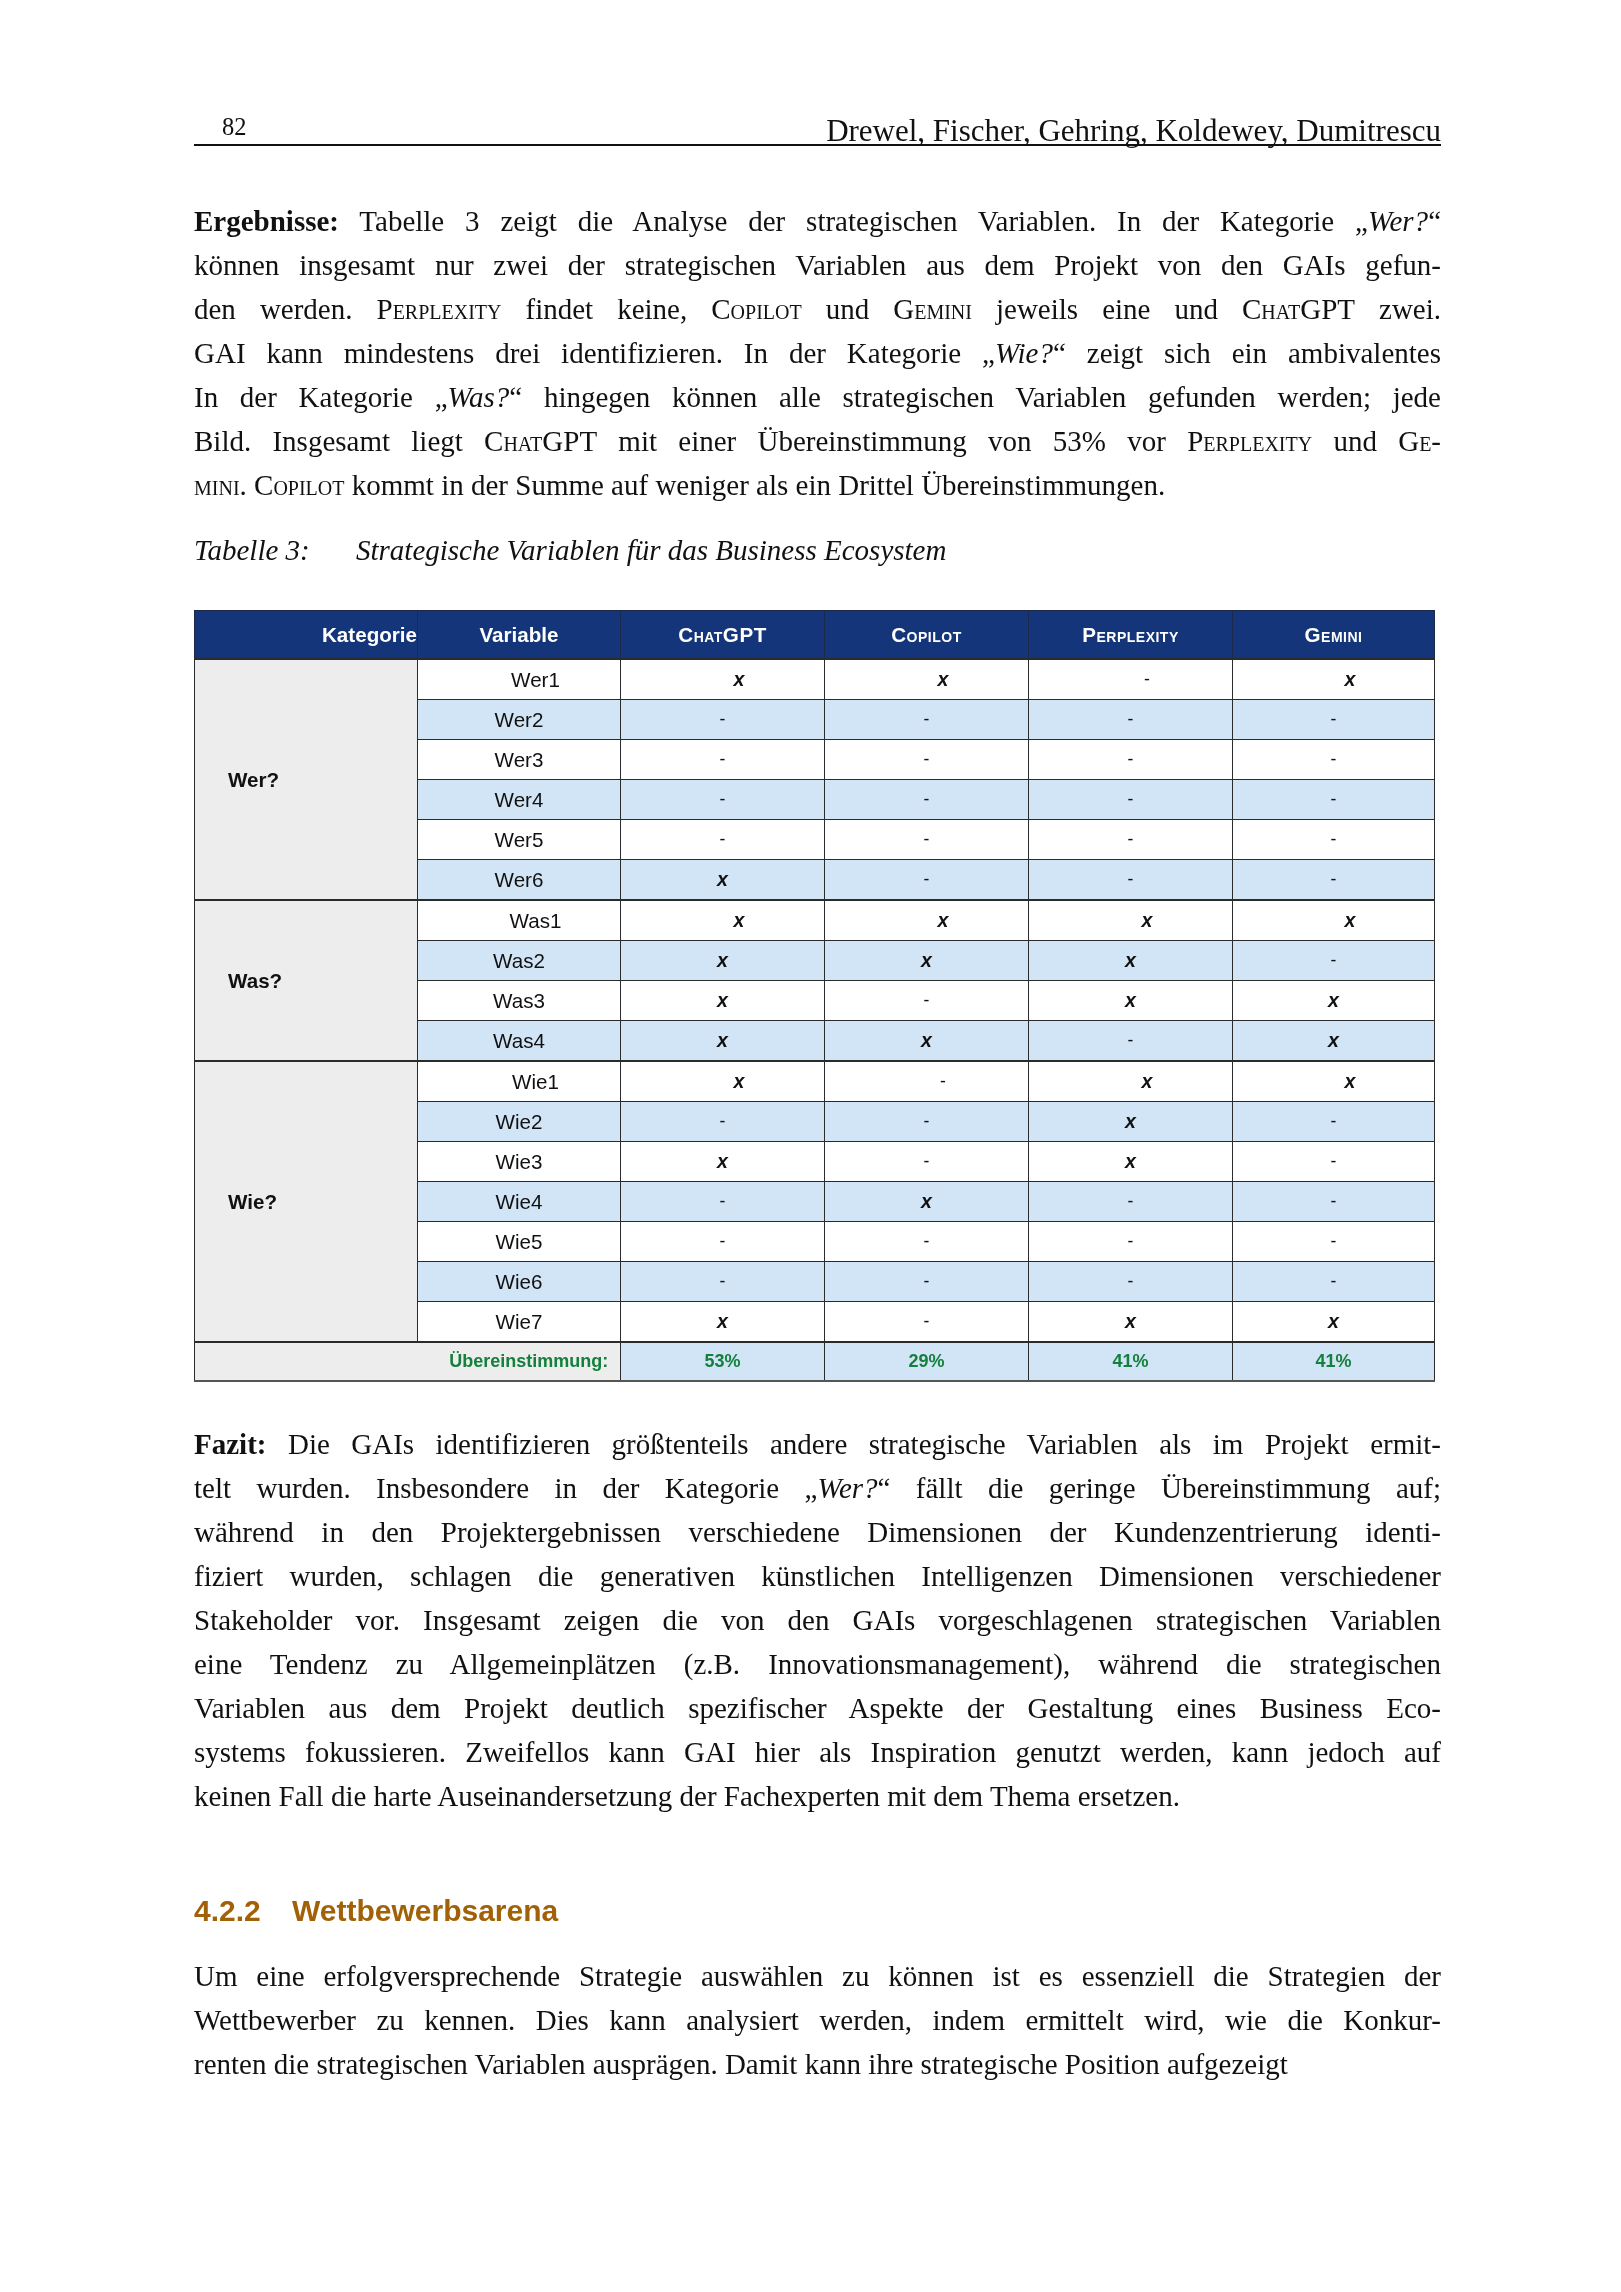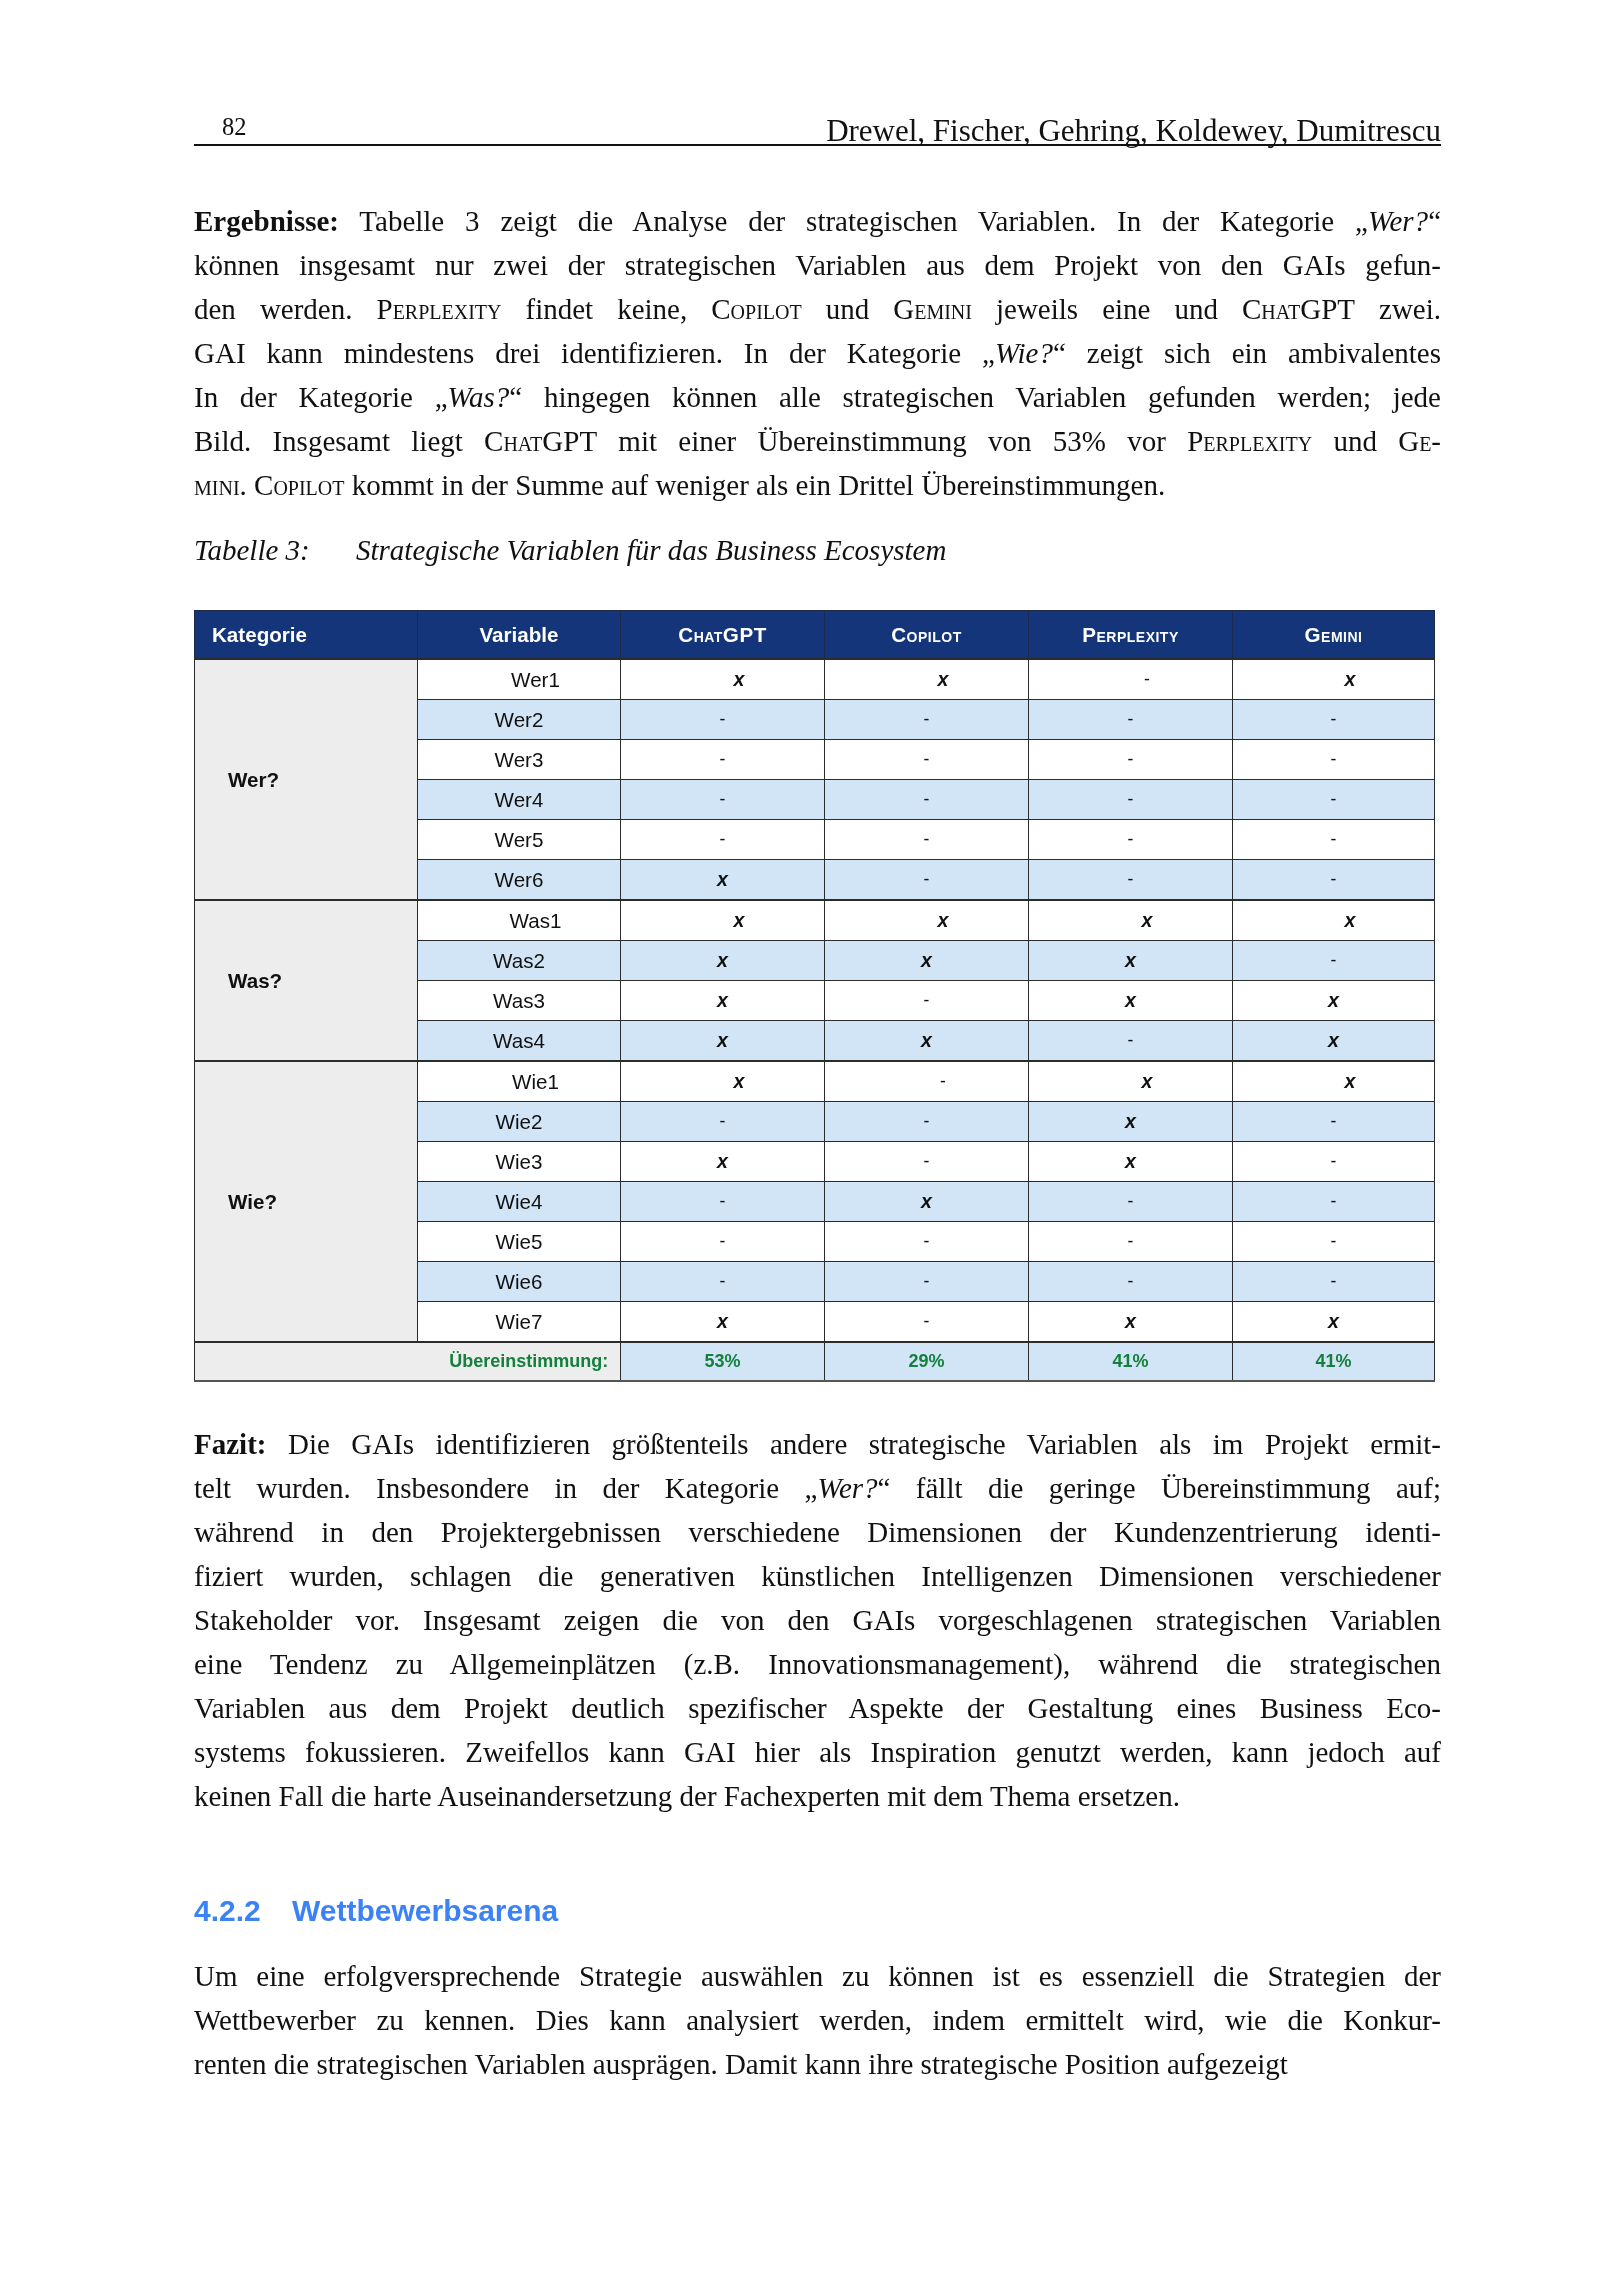--- a/index.html
+++ b/index.html
@@ -18,34 +18,34 @@
   .it { font-style: italic; }
   .bold { font-weight: bold; }
 
   .caption { position: absolute; left: 194px; top: 496px; font-size: 29px; font-style: italic; white-space: nowrap; margin-top: 38px; }
   .caption .cap-label { display: inline-block; width: 162px; }
 
   
   .tbl { position: absolute; left: 194px; top: 610px; width: 1240px; border-collapse: collapse; table-layout: fixed; font-family: "Liberation Sans", "DejaVu Sans", sans-serif; }
   .tbl th, .tbl td { border: 1.5px solid #2b2b2b; padding: 0; text-align: center; }
   .tbl thead th { background: #15357a; color: #ffffff; font-weight: bold; font-size: 20.6px; height: 47px; border-color: #1b2a4a; }
-  .tbl thead th.left { text-align: left; padding-left: 17px; }
+  .tbl thead th.left { text-align: right; padding-left: 9px; }
   .tbl thead th .hsc { font-variant: small-caps; letter-spacing: 0.5px; }
   .tbl td { height: 39px; font-size: 20.6px; color: #111; }
   .tbl td.cat { background: #ededed; text-align: left; padding-left: 11.8px; font-weight: bold; font-size: 20.6px; }
   .tbl tr.alt td.cell { background: #d1e5f6; }
   .tbl tr.white td.cell { background: #ffffff; }
   .tbl td.mark-x { font-style: italic; font-weight: bold; font-size: 19.6px; }
   .tbl td.mark-dash { font-size: 17.6px; }
   .tbl tr.group-start td { border-top: 2.9px solid #2b2b2b; padding-left: 33px; }
   .tbl tr.summary td { background: #ededed; font-weight: bold; color: #15803d; font-size: 18px; height: 37px; border-top: 2.9px solid #2b2b2b; border-bottom: 2.9px solid #555; }
   .tbl tr.summary td.sum-label { text-align: right; padding-right: 11.8px; }
   .tbl tr.summary td.sum-val { background: #d1e5f6; }
 
-  .heading { position: absolute; left: 194px; top: 1894px; font-family: "Liberation Sans", "DejaVu Sans", sans-serif; font-weight: bold; font-size: 30px; color: #3b82f6; white-space: nowrap; }
+  .heading { position: absolute; left: 194px; top: 1894px; font-family: "Liberation Sans", "DejaVu Sans", sans-serif; font-weight: bold; font-size: 30px; color: #a16207; white-space: nowrap; }
   .heading .num { display: inline-block; width: 98px; }
 </style>
 </head>
 <body>
 
 <div class="running-header serif">
   <span class="page-num">82</span>
   <span class="authors">Drewel, Fischer, Gehring, Koldewey, Dumitrescu</span>
 </div>
 

